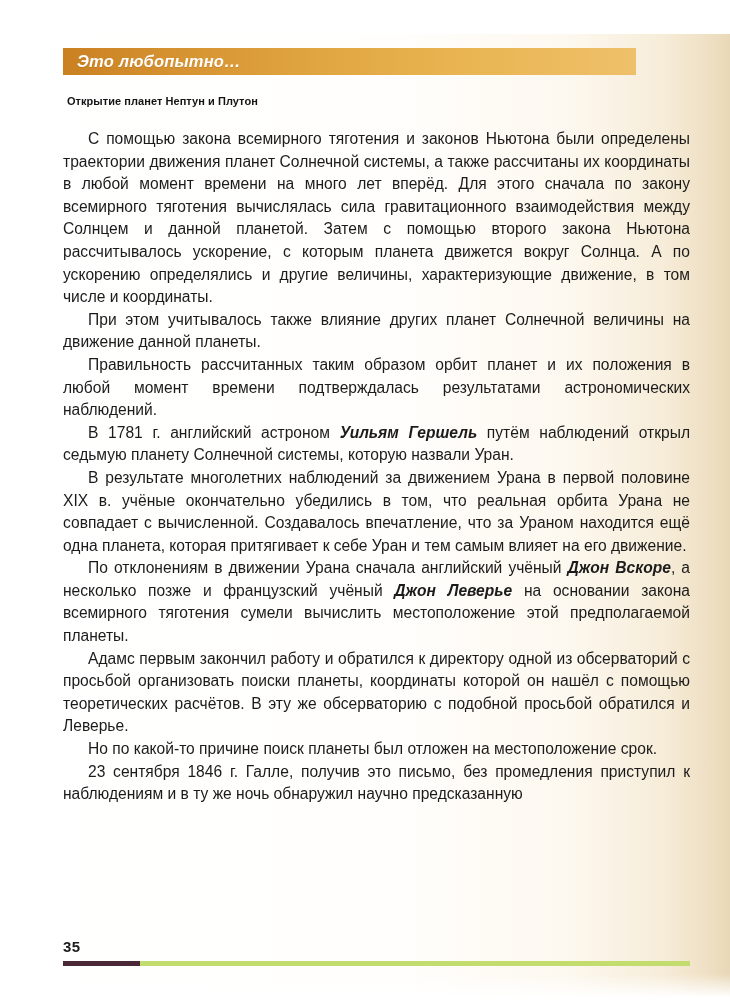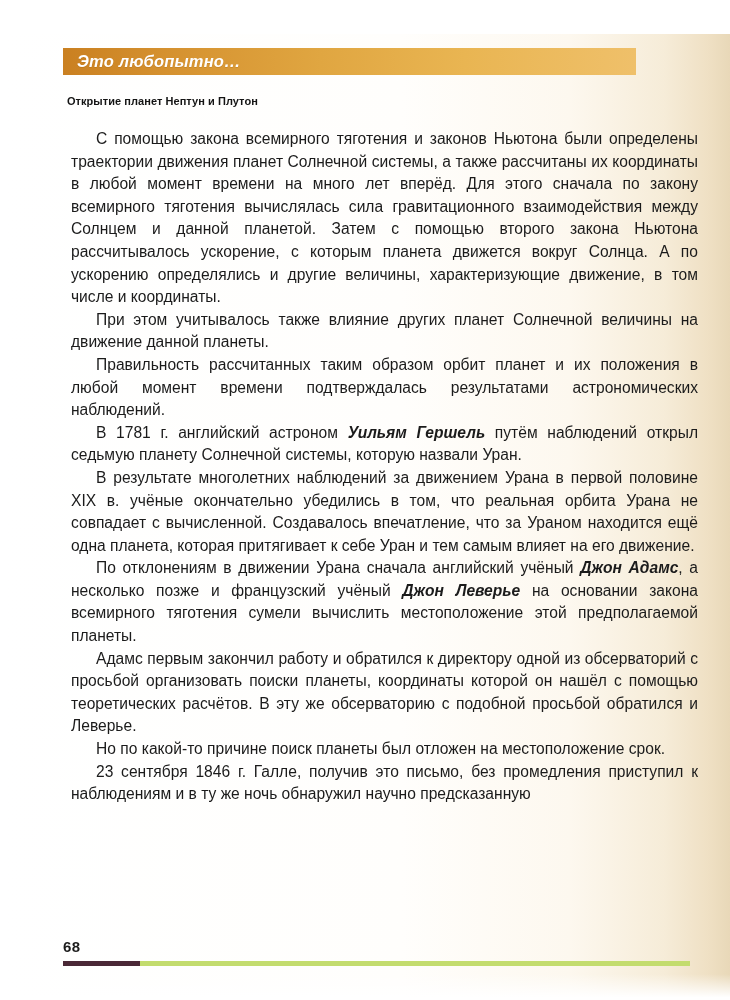--- a/index.html
+++ b/index.html
@@ -79,21 +79,21 @@
     font-size: 11px;
     font-weight: bold;
     color: #141414;
     letter-spacing: 0.05px;
     white-space: nowrap;
   }
 
   
   .body-text {
     position: absolute;
-    left: 8px;
+    left: 0;
     top: 128px;
     width: 627px;
     font-size: 15.6px;
     line-height: 22.6px;
     color: #1b1b1b;
     text-align: justify;
     text-justify: inter-word;
     hyphens: manual;
   }
   .body-text p {
@@ -154,29 +154,29 @@
     </div>
 
     <h1 class="article-title">Открытие планет Нептун и Плутон</h1>
 
     <div class="body-text">
         <p>С помощью закона всемирного тяготения и законов Ньютона были определены траектории движения планет Солнечной системы, а также рассчитаны их координаты в любой момент времени на много лет вперёд. Для этого сначала по закону всемирного тяготения вычислялась сила гравитационного взаимодействия между Солнцем и данной планетой. Затем с помощью второго закона Ньютона рассчитывалось ускорение, с которым планета движется вокруг Солнца. А по ускорению определялись и другие величины, характеризующие движение, в том числе и координаты.</p>
         <p>При этом учитывалось также влияние других планет Солнечной величины на движение данной планеты.</p>
         <p>Правильность рассчитанных таким образом орбит планет и их положения в любой момент времени подтверждалась результатами астрономических наблюдений.</p>
         <p>В 1781 г. английский астроном <span class="nm">Уильям Гершель</span> путём наблюдений открыл седьмую планету Солнечной системы, которую назвали Уран.</p>
         <p>В результате многолетних наблюдений за движением Урана в первой половине XIX в. учёные окончательно убедились в том, что реальная орбита Урана не совпадает с вычисленной. Создавалось впечатление, что за Ураном находится ещё одна планета, которая притягивает к себе Уран и тем самым влияет на его движение.</p>
-        <p>По отклонениям в движении Урана сначала английский учёный <span class="nm">Джон Адамс</span>, а несколько позже и французский учёный <span class="nm">Джон Леверье</span> на основании закона всемирного тяготения сумели вычислить местоположение этой предполагаемой планеты.</p>
+        <p>По отклонениям в движении Урана сначала английский учёный <span class="nm">Джон Вскоре</span>, а несколько позже и французский учёный <span class="nm">Джон Леверье</span> на основании закона всемирного тяготения сумели вычислить местоположение этой предполагаемой планеты.</p>
         <p>Адамс первым закончил работу и обратился к директору одной из обсерваторий с просьбой организовать поиски планеты, координаты которой он нашёл с помощью теоретических расчётов. В эту же обсерваторию с подобной просьбой обратился и Леверье.</p>
         <p>Но по какой-то причине поиск планеты был отложен на местоположение срок.</p>
         <p>23 сентября 1846 г. Галле, получив это письмо, без промедления приступил к наблюдениям и в ту же ночь обнаружил научно предсказанную</p>
       </div>
   </div>
 
   <div class="footer">
-    <span class="page-number">68</span>
+    <span class="page-number">35</span>
     <div class="footer-rule">
       <span class="footer-rule-dark" style="background: rgb(74, 40, 54);"></span>
       <span class="footer-rule-light" style="background: rgb(195, 220, 110);"></span>
     </div>
   </div>
 
   <div class="page-bottom-fade"></div>
 </div>
 
 </body></html>

